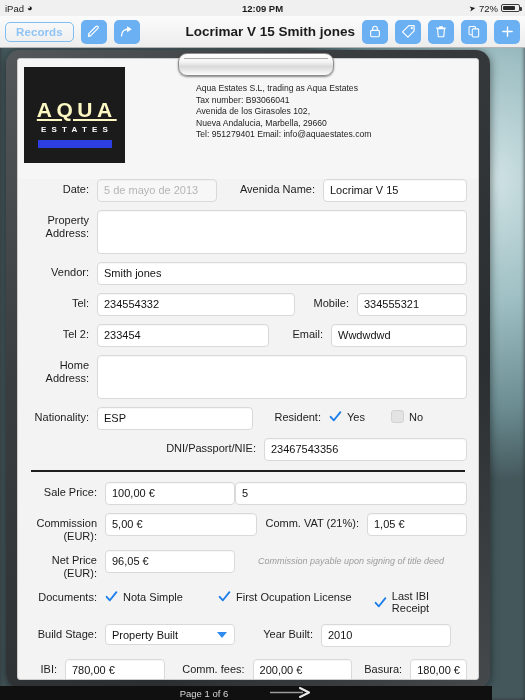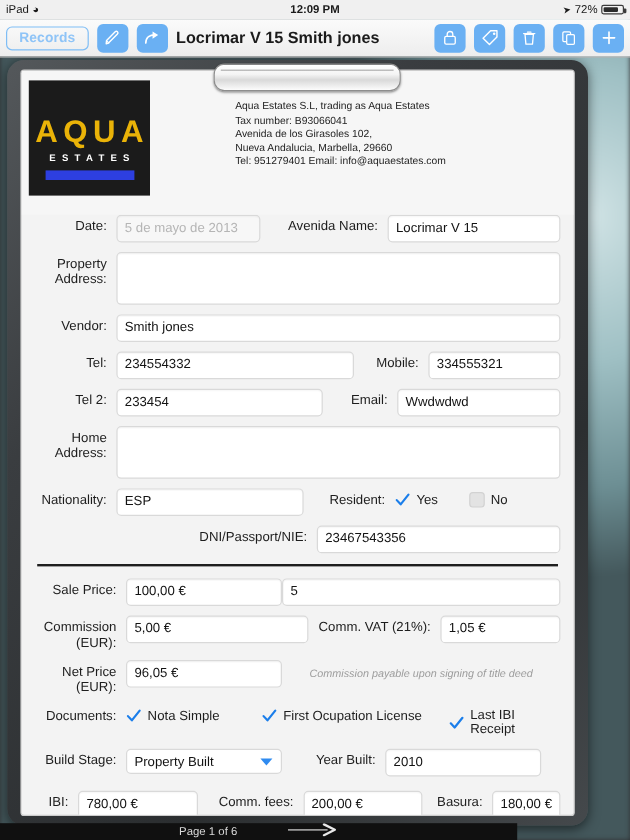--- a/index.html
+++ b/index.html
@@ -110,21 +110,21 @@
     border-radius: 5px;
     background: #6ab0f3;
     display: flex;
     align-items: center;
     justify-content: center;
     flex: 0 0 auto;
   }
   .tb-icon svg { display: block; }
   .tb-title {
     flex: 1;
-    text-align: left;
+    text-align: right;
     font-size: 13.5px;
     font-weight: bold;
     color: #1b1b1b;
     white-space: nowrap;
     overflow: hidden;
   }
   .tb-right { display: flex; gap: 7px; align-items: center; }
 
   
   .bezel {
@@ -180,26 +180,27 @@
     left: 6px; top: 8px;
     width: 101px; height: 96px;
     background: #1b1b1b;
     display: flex;
     flex-direction: column;
     align-items: center;
     justify-content: center;
     padding-top: 16px;
   }
   .logo-aqua {
-    color: #eab308;
-    font-size: 26px;
+    color: #fef9c3;
+    font-size: 21px;
     font-weight: bold;
     letter-spacing: 4.5px;
     line-height: 1;
     text-indent: 4.5px;
+    text-decoration: underline;
   }
   .logo-estates {
     color: #fff;
     font-size: 8px;
     font-weight: bold;
     letter-spacing: 5.2px;
     margin-top: 5px;
     text-indent: 5.2px;
   }
   .logo-bar {
@@ -306,21 +307,21 @@
     border-left: 5px solid transparent;
     border-right: 5px solid transparent;
     border-top: 6px solid #2f8bf0;
     margin-left: 8px;
   }
 
   
   .pagebar {
     position: absolute;
     left: 0; bottom: 0;
-    width: 431px; height: 14px;
+    width: 492px; height: 14px;
     background: #101010;
     display: flex;
     align-items: center;
     justify-content: center;
     gap: 42px;
     z-index: 50;
   }
   .pagebar-text {
     color: #d8d8d8;
     font-size: 9.5px;

